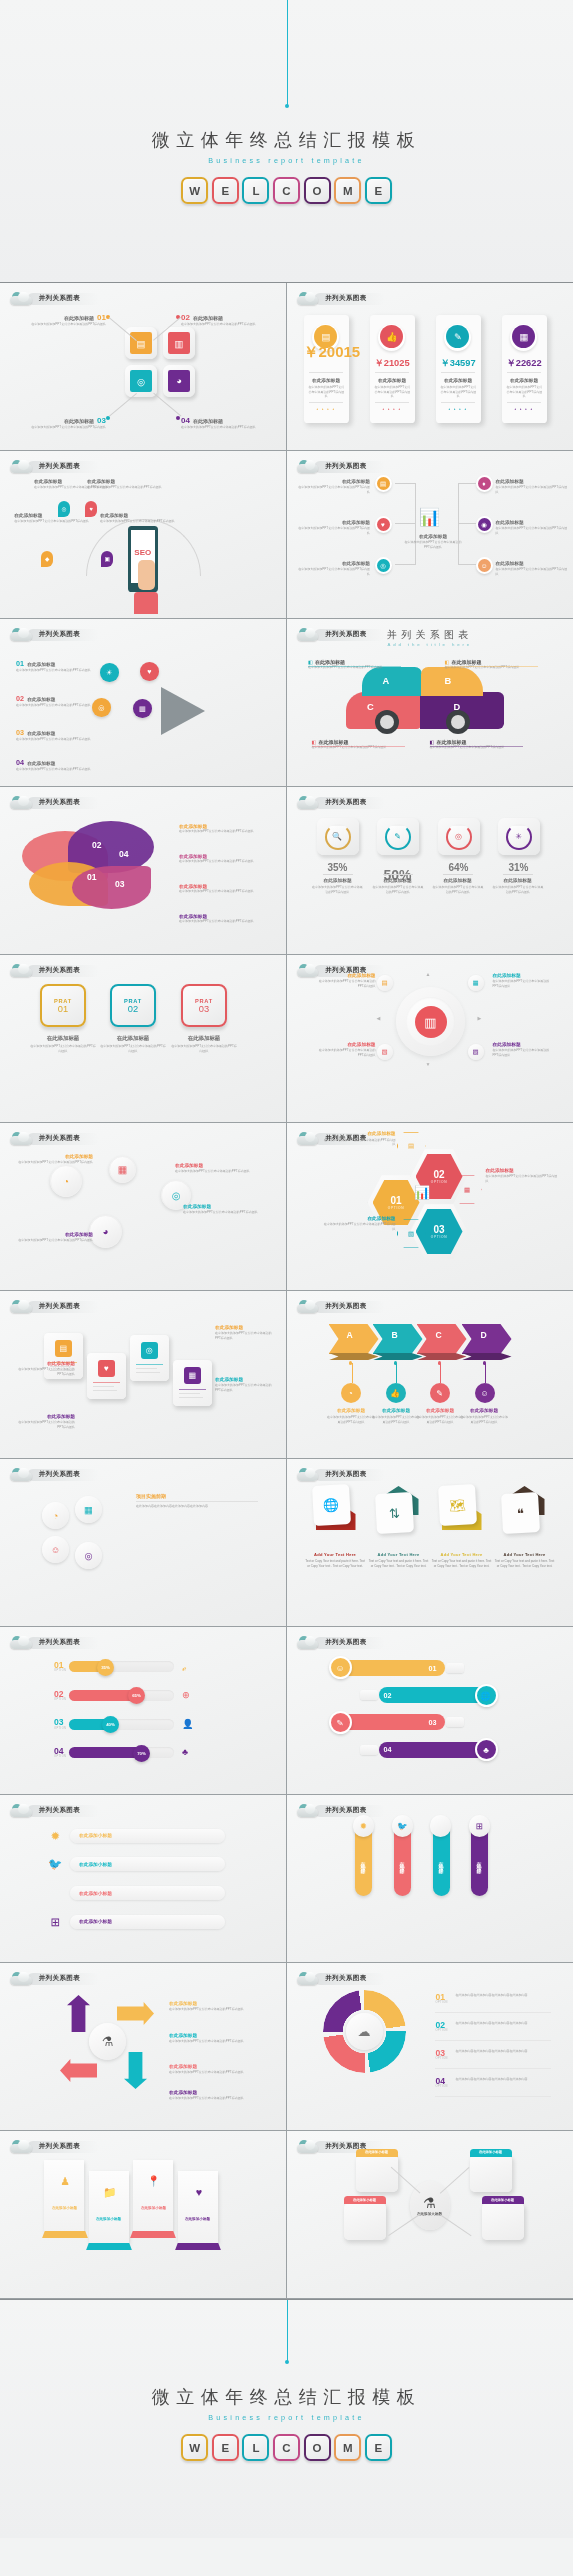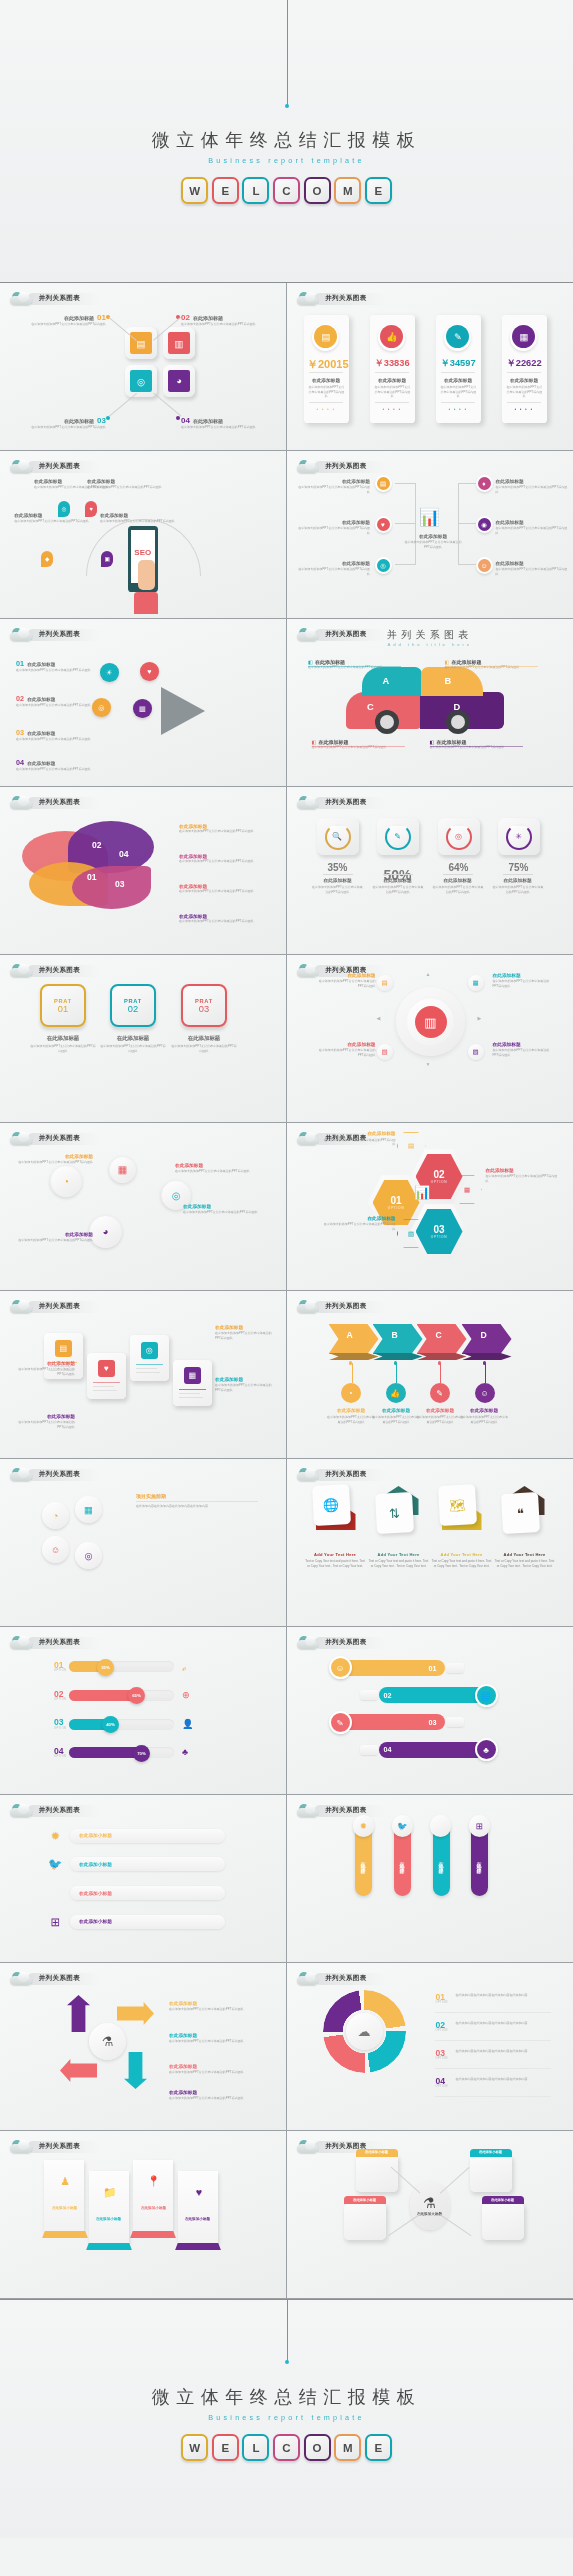--- a/index.html
+++ b/index.html
@@ -184,32 +184,32 @@
             <div class="c3"></div>
           </div>
           <div class="sbar">
             <span>并列关系图表</span>
           </div>
         </div>
         <div class="card" style="position: absolute; left: 17px; top: 32px;">
           <div class="dot" style="position: absolute; left: 8.6px; top: 8.6px; width: 27px; height: 27px; background: rgb(255, 255, 255); box-shadow: rgba(0, 0, 0, 0.12) 0px 1.4px 2.9px;">
             <div class="dot cbig" style="position: absolute; left: 2.2px; top: 1.4px; width: 23px; height: 23px; background: rgb(242, 176, 63); font-size: 9.3px;">▤</div>
           </div>
-          <div style="position: absolute; top: 42px; width: 100%; text-align: right; font-size: 11px; font-weight: bold; color: rgb(242, 176, 63);">￥20015</div>
+          <div style="position: absolute; top: 28px; width: 100%; text-align: left; font-size: 15px; font-weight: bold; color: rgb(242, 176, 63);">￥20015</div>
           <div style="position: absolute; left: 5.7px; top: 57px; width: 34px; height: 0.7px; background: rgb(226, 226, 226);"></div>
           <div style="position: absolute; top: 62px; width: 100%; text-align: center; font-size: 4.7px; color: rgb(102, 102, 102); font-weight: bold;">在此添加标题</div>
           <div class="bdy" style="position: absolute; top: 70px; left: 4.3px; width: 37px; text-align: center;">在中添加大的添加PPT要付公布中添最强的PPT标内团队</div>
           <div style="position: absolute; left: 5.7px; top: 87px; width: 34px; height: 0.7px; background: rgb(226, 226, 226);"></div>
           <div style="position: absolute; top: 92px; width: 100%; text-align: center; font-size: 2.9px; color: rgb(242, 176, 63); letter-spacing: 1.4px;">● ● ● ●</div>
         </div>
         <div class="card" style="position: absolute; left: 83px; top: 32px;">
           <div class="dot" style="position: absolute; left: 8.6px; top: 8.6px; width: 27px; height: 27px; background: rgb(255, 255, 255); box-shadow: rgba(0, 0, 0, 0.12) 0px 1.4px 2.9px;">
             <div class="dot cbig" style="position: absolute; left: 2.2px; top: 1.4px; width: 23px; height: 23px; background: rgb(227, 85, 94); font-size: 9.3px;">👍</div>
           </div>
-          <div style="position: absolute; top: 42px; width: 100%; text-align: center; font-size: 9.3px; font-weight: bold; color: rgb(227, 85, 94);">￥33836</div>
+          <div style="position: absolute; top: 42px; width: 100%; text-align: center; font-size: 9.3px; font-weight: bold; color: rgb(227, 85, 94);">￥21025</div>
           <div style="position: absolute; left: 5.7px; top: 57px; width: 34px; height: 0.7px; background: rgb(226, 226, 226);"></div>
           <div style="position: absolute; top: 62px; width: 100%; text-align: center; font-size: 4.7px; color: rgb(102, 102, 102); font-weight: bold;">在此添加标题</div>
           <div class="bdy" style="position: absolute; top: 70px; left: 4.3px; width: 37px; text-align: center;">在中添加大的添加PPT要付公布中添最强的PPT标内团队</div>
           <div style="position: absolute; left: 5.7px; top: 87px; width: 34px; height: 0.7px; background: rgb(226, 226, 226);"></div>
           <div style="position: absolute; top: 92px; width: 100%; text-align: center; font-size: 2.9px; color: rgb(227, 85, 94); letter-spacing: 1.4px;">● ● ● ●</div>
         </div>
         <div class="card" style="position: absolute; left: 149px; top: 32px;">
           <div class="dot" style="position: absolute; left: 8.6px; top: 8.6px; width: 27px; height: 27px; background: rgb(255, 255, 255); box-shadow: rgba(0, 0, 0, 0.12) 0px 1.4px 2.9px;">
             <div class="dot cbig" style="position: absolute; left: 2.2px; top: 1.4px; width: 23px; height: 23px; background: rgb(18, 167, 182); font-size: 9.3px;">✎</div>
           </div>
@@ -490,21 +490,21 @@
         <div style="position: absolute; left: 151px; top: 31px; width: 42px; height: 37px; border-radius: 6.5px; background: linear-gradient(150deg, rgb(250, 250, 250), rgb(232, 233, 233)); box-shadow: rgba(0, 0, 0, 0.12) 1.4px 2.2px 3.6px;">
           <div class="dot" style="position: absolute; left: 8px; top: 5.7px; width: 26px; height: 26px; border-width: 2.2px; border-style: solid; border-color: rgba(255, 255, 255, 0.1) rgb(224, 88, 95) rgb(224, 88, 95); border-image: initial; background: linear-gradient(150deg, rgb(255, 255, 255), rgb(237, 237, 237)); display: flex; align-items: center; justify-content: center; font-size: 8px; color: rgb(224, 88, 95);">◎</div>
         </div>
         <div style="position: absolute; left: 151px; top: 75px; width: 42px; text-align: center; font-size: 10px; font-weight: bold; color: rgb(122, 122, 122);">64%</div>
         <div style="position: absolute; left: 156px; top: 87px; width: 30px; height: 0.7px; background: rgb(216, 216, 216);"></div>
         <div style="position: absolute; left: 146px; top: 90px; width: 50px; text-align: center; font-size: 4.7px; font-weight: bold; color: rgb(106, 106, 106);">在此添加标题</div>
         <div class="bdy" style="position: absolute; left: 145px; top: 98px; width: 53px; text-align: center;">在中添加大的添加PPT要付公布中添最强的PPT标内团队</div>
         <div style="position: absolute; left: 211px; top: 31px; width: 42px; height: 37px; border-radius: 6.5px; background: linear-gradient(150deg, rgb(250, 250, 250), rgb(232, 233, 233)); box-shadow: rgba(0, 0, 0, 0.12) 1.4px 2.2px 3.6px;">
           <div class="dot" style="position: absolute; left: 8px; top: 5.7px; width: 26px; height: 26px; border-width: 2.2px; border-style: solid; border-color: rgba(255, 255, 255, 0.1) rgb(108, 42, 142) rgb(108, 42, 142); border-image: initial; background: linear-gradient(150deg, rgb(255, 255, 255), rgb(237, 237, 237)); display: flex; align-items: center; justify-content: center; font-size: 8px; color: rgb(108, 42, 142);">✳</div>
         </div>
-        <div style="position: absolute; left: 211px; top: 75px; width: 42px; text-align: center; font-size: 10px; font-weight: bold; color: rgb(122, 122, 122);">75%</div>
+        <div style="position: absolute; left: 211px; top: 75px; width: 42px; text-align: center; font-size: 10px; font-weight: bold; color: rgb(122, 122, 122);">31%</div>
         <div style="position: absolute; left: 216px; top: 87px; width: 30px; height: 0.7px; background: rgb(216, 216, 216);"></div>
         <div style="position: absolute; left: 206px; top: 90px; width: 50px; text-align: center; font-size: 4.7px; font-weight: bold; color: rgb(106, 106, 106);">在此添加标题</div>
         <div class="bdy" style="position: absolute; left: 205px; top: 98px; width: 53px; text-align: center;">在中添加大的添加PPT要付公布中添最强的PPT标内团队</div>
       </div>
     </div>
     <div class="srow">
       <div class="slide">
         <div class="shead">
           <div class="cloud">
             <div class="c2"></div>

